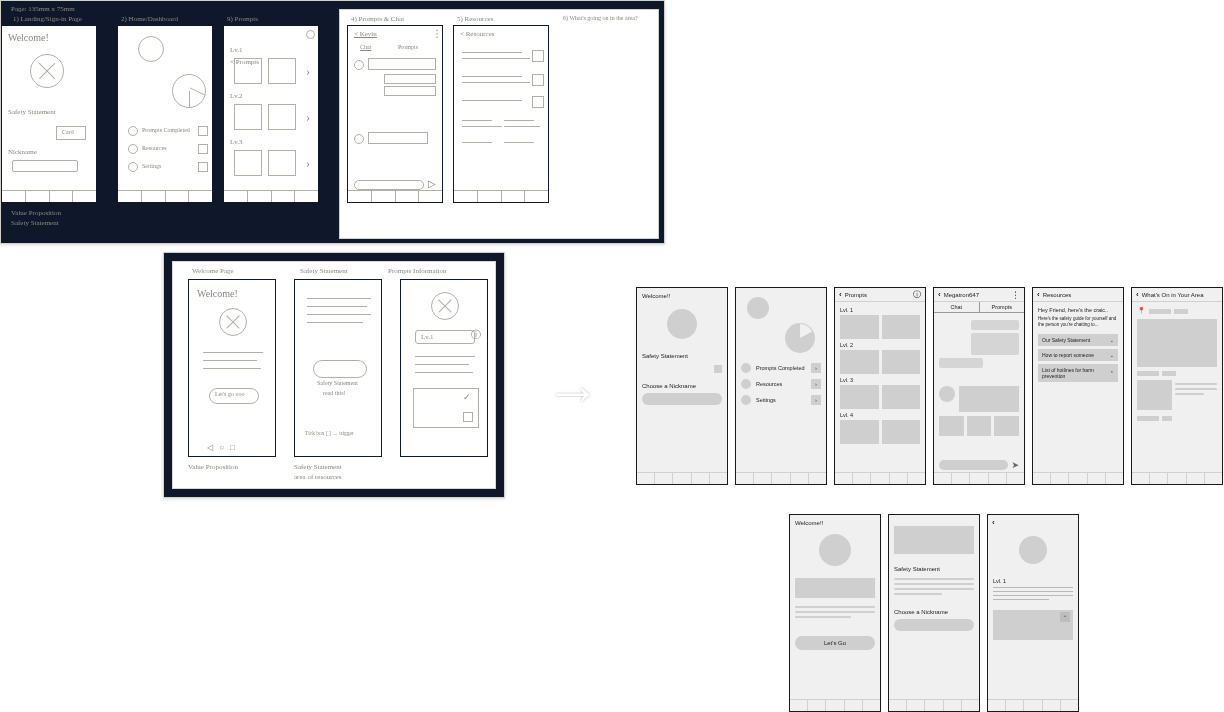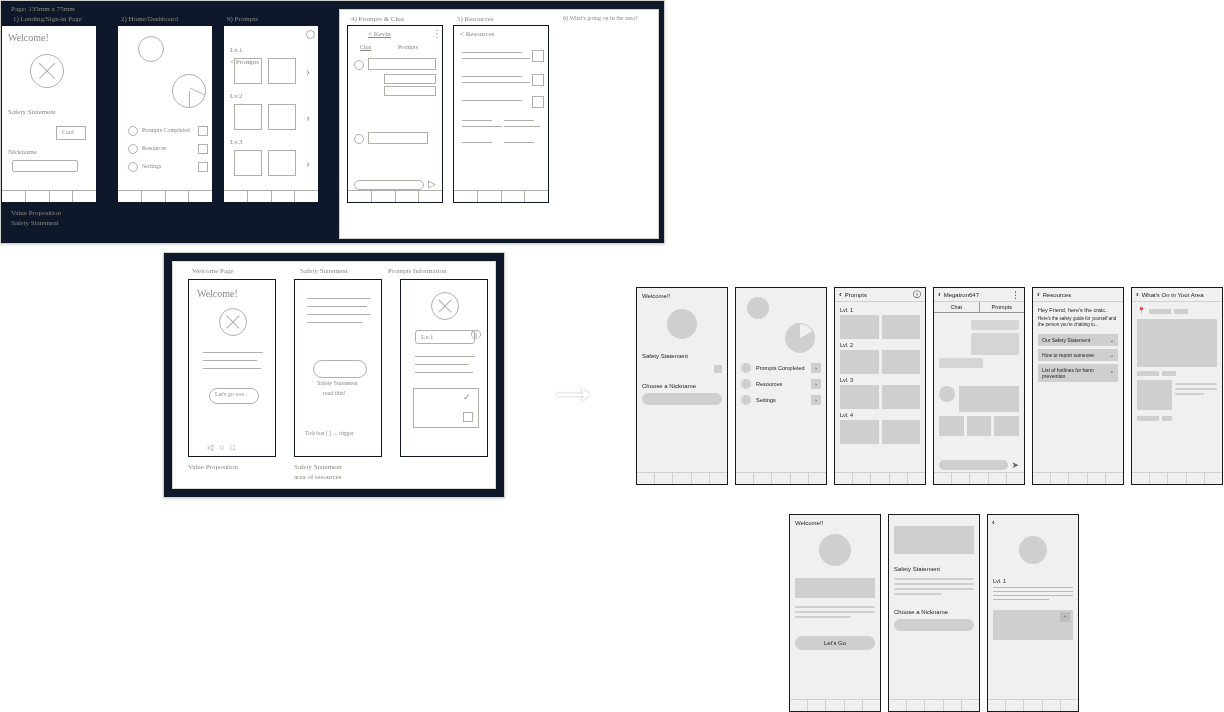--- a/index.html
+++ b/index.html
@@ -211,21 +211,21 @@
         <div></div>
         <div></div>
         <div></div>
       </div>
   </div>
 
   <div style="position:absolute;left:338px;top:8px;width:320px;height:230px;background:#ffffff;border:1px solid #d0d0cc;"></div>
 
   <div class="sketch-text" style="left:350px;top:14px;">4) Prompts &amp; Chat</div>
   <div class="sketch-panel" style="left:346px;top:24px;width:96px;height:178px;">
-    <div class="sketch-text" style="left:20px;top:4px;text-decoration:underline;">&lt; Kevin</div>
+    <div class="sketch-text" style="left:6px;top:4px;text-decoration:underline;">&lt; Kevin</div>
     <div class="sketch-text" style="left:84px;top:2px;font-size:10px;">⋮</div>
     <div class="sketch-text" style="left:12px;top:18px;font-size:6px;text-decoration:underline;">Chat</div>
     <div class="sketch-text" style="left:50px;top:18px;font-size:6px;">Prompts</div>
     <div class="sketch-circle" style="left:6px;top:34px;width:10px;height:10px;"></div>
     <div class="sketch-box" style="left:20px;top:32px;width:68px;height:12px;"></div>
     <div class="sketch-box" style="left:36px;top:48px;width:52px;height:10px;"></div>
     <div class="sketch-box" style="left:36px;top:60px;width:52px;height:10px;"></div>
     <div class="sketch-circle" style="left:6px;top:108px;width:10px;height:10px;"></div>
     <div class="sketch-box" style="left:20px;top:106px;width:60px;height:12px;"></div>
     <div class="sketch-box" style="left:6px;top:154px;width:70px;height:10px;border-radius:5px;"></div>

